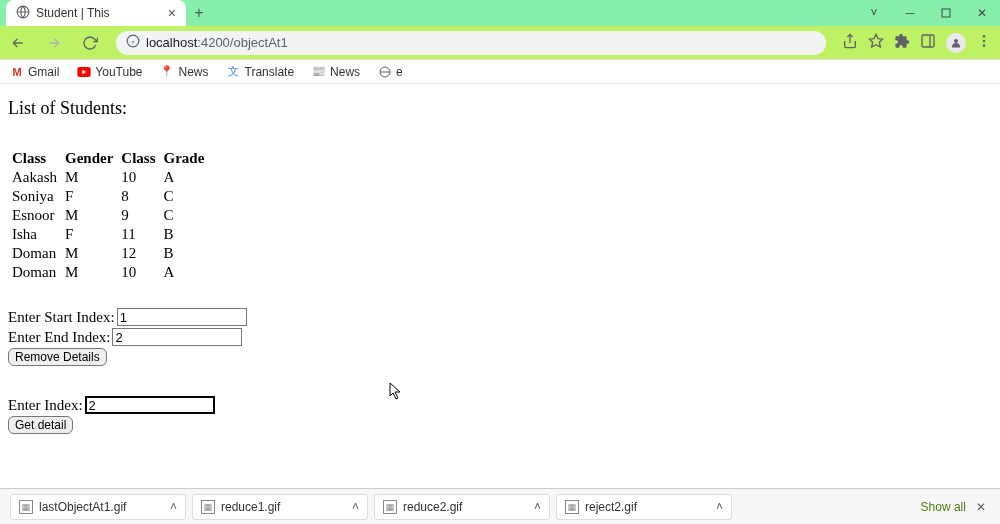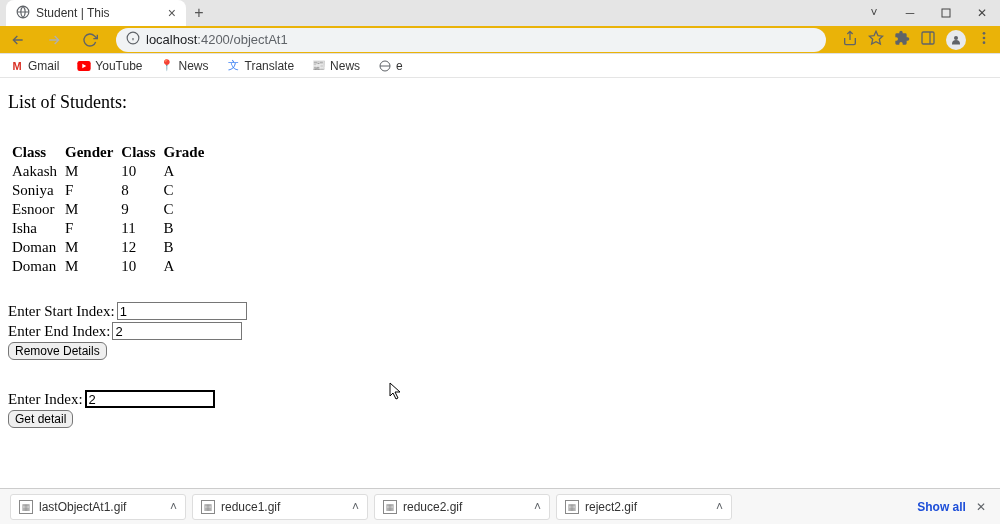--- a/index.html
+++ b/index.html
@@ -9,21 +9,21 @@
       background: #fff;
       color: #000;
       width: 1000px;
       height: 524px;
       overflow: hidden;
       position: relative;
     }
     
     .tab-bar {
       height: 26px;
-      background: #e5e5e5;
+      background: #86efac;
       display: flex;
       align-items: flex-end;
     }
     .tab {
       background: #fff;
       height: 26px;
       display: flex;
       align-items: center;
       padding: 0 10px;
       border-top-left-radius: 8px;
@@ -49,22 +49,22 @@
     .win-btn {
       width: 36px;
       display: flex;
       align-items: center;
       justify-content: center;
       color: #444;
       font-size: 12px;
     }
     
     .addr-bar {
-      height: 28px;
-      background: #eab308;
+      height: 34px;
+      background: #bef264;
       display: flex;
       align-items: center;
       padding: 0 8px;
       gap: 16px;
       border-bottom: 1px solid #e0e0e0;
     }
     .nav-btn {
       width: 20px; height: 20px;
       display: flex; align-items: center; justify-content: center;
       color: #5f6368; cursor: pointer;
@@ -168,22 +168,22 @@
       justify-content: space-between;
       padding: 0 8px;
       cursor: pointer;
     }
     .dl-item .left { display: flex; align-items: center; gap: 6px; }
     .dl-icon {
       width: 14px; height: 14px; border: 1px solid #888; display:flex;align-items:center;justify-content:center;font-size:9px;color:#888;
     }
     .show-all {
       margin-left: auto;
-      color: #1d4ed8;
-      font-weight: 700;
+      color: #4d7c0f;
+      font-weight: 400;
       cursor: pointer;
     }
     .dl-close { color: #5f6368; cursor: pointer; padding: 0 4px; }
   </style>
 </head>
 <body>
 
 <div class="tab-bar">
   <div class="tab">
     <span class="title-wrap">

